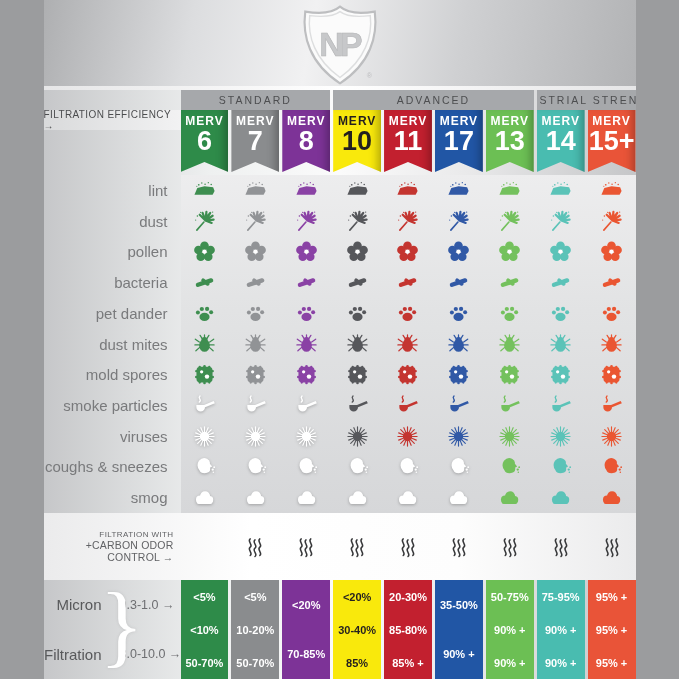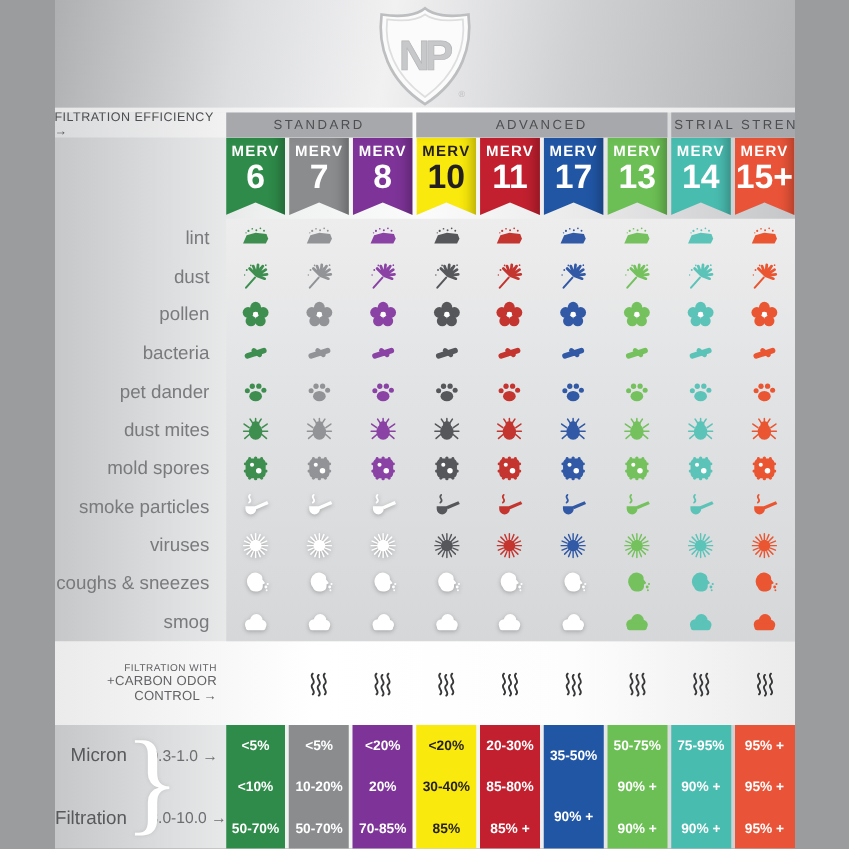--- a/index.html
+++ b/index.html
@@ -20,20 +20,21 @@
   .flexrow{display:flex;}
   .left-col{width:137px;flex:0 0 137px;box-sizing:border-box;}
   .main-col{flex:1;min-width:0;}
   .hgrid{display:grid;grid-template-columns:repeat(9,1fr);column-gap:3px;height:100%;}
   
   .groups-row{height:20px;flex:0 0 20px;}
   .eff-label{
     display:flex;align-items:center;justify-content:flex-end;height:20px;
     padding-right:7px;font-size:10px;letter-spacing:.4px;color:#4c4d4f;
     background:linear-gradient(90deg,#d9dadb,#f2f2f3);
+    margin-top:20px;
   }
   .group-bar{
     background:#a6a8ab;color:#4d4e50;font-size:10.5px;letter-spacing:2px;
     display:flex;align-items:center;justify-content:center;white-space:nowrap;overflow:hidden;
   }
   .ribbons-row{height:62px;flex:0 0 62px;}
   .ribbon{
     clip-path:polygon(0 0,100% 0,100% 100%,50% 84%,0 100%);
     display:flex;flex-direction:column;align-items:center;padding-top:5px;box-sizing:border-box;
     box-shadow:inset -9px 0 10px -6px rgba(0,0,0,.30);
@@ -902,21 +903,20 @@
             <div class="tcell" style="color:#FFFFFF">&lt;10%</div>
             <div class="tcell" style="color:#FFFFFF">50-70%</div>
           </div>
           <div class="tcol" style="background:#8A8C8E">
             <div class="tcell" style="color:#FFFFFF">&lt;5%</div>
             <div class="tcell" style="color:#FFFFFF">10-20%</div>
             <div class="tcell" style="color:#FFFFFF">50-70%</div>
           </div>
           <div class="tcol" style="background:#7D3397">
             <div class="tcell" style="color:#FFFFFF">&lt;20%</div>
-            <div class="tcell" style="color:#FFFFFF">20%</div>
             <div class="tcell" style="color:#FFFFFF">70-85%</div>
           </div>
           <div class="tcol" style="background:#F9E90C">
             <div class="tcell" style="color:#231F20">&lt;20%</div>
             <div class="tcell" style="color:#231F20">30-40%</div>
             <div class="tcell" style="color:#231F20">85%</div>
           </div>
           <div class="tcol" style="background:#C2202F">
             <div class="tcell" style="color:#FFFFFF">20-30%</div>
             <div class="tcell" style="color:#FFFFFF">85-80%</div>

